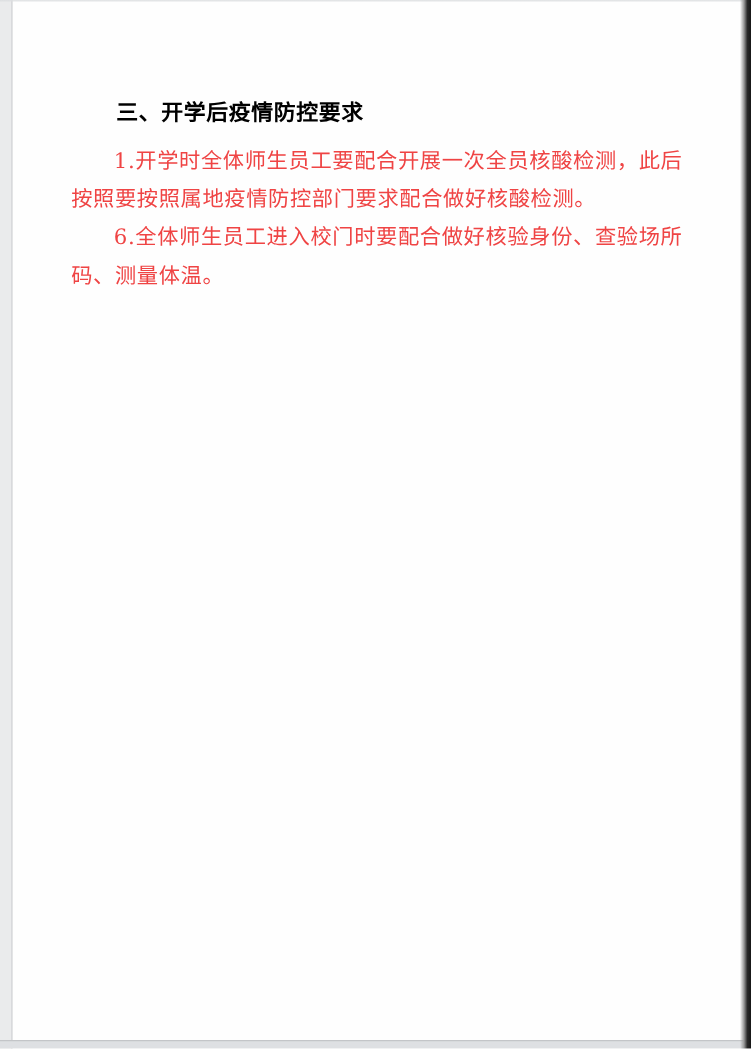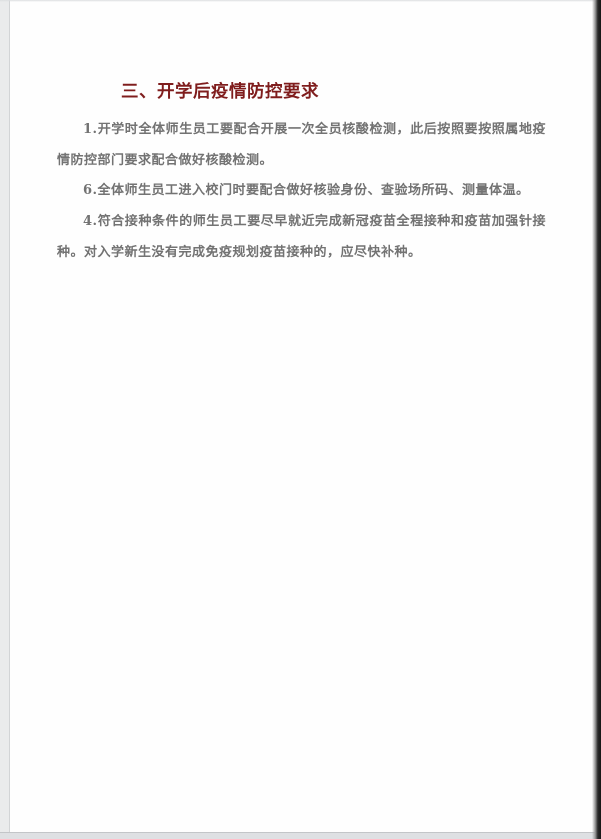--- a/index.html
+++ b/index.html
@@ -65,37 +65,36 @@
     background: linear-gradient(to right, rgba(255,255,255,0) 0%, #9a9a9a 35%, #2a2a2a 65%, #151515 100%);
   }
   .content {
     position: absolute;
     left: 47px;
     top: 76px;
     width: 489px;
     color: #1f1f1f;
   }
   .heading {
-    margin: 0 0 7px 64px;
+    margin: 0 0 7px 36px;
     font-family: "DejaVu Sans", "Liberation Sans", sans-serif;
     font-weight: bold;
     font-size: 17.5px;
     line-height: 31px;
-    color: #7f1d1d;
+    color: #000000;
     letter-spacing: 0.5px;
   }
   .para {
     margin: 0;
-    font-size: 13px;
+    font-size: 17px;
     line-height: 30.7px;
     text-align: justify;
     text-indent: 2em;
     letter-spacing: 0.5px;
-    color: #737373;
-    font-weight: bold;
+    color: #ef4444;
   }
   .pagenum {
     position: absolute;
     left: 479px;
     top: 804px;
     font-family: "DejaVu Serif", "Liberation Serif", serif;
     font-size: 20px;
     color: #111111;
     letter-spacing: 2px;
     white-space: nowrap;
@@ -110,21 +109,20 @@
   <div class="page">
 
     <div class="content">
       <h2 class="heading">三、开学后疫情防控要求</h2>
 
       <p class="para">1.开学时全体师生员工要配合开展一次全员核酸检测，此后按照要按照属地疫情防控部门要求配合做好核酸检测。</p>
 
       <p class="para">6.全体师生员工进入校门时要配合做好核验身份、查验场所码、测量体温。</p>
 
 
-      <p class="para">4.符合接种条件的师生员工要尽早就近完成新冠疫苗全程接种和疫苗加强针接种。对入学新生没有完成免疫规划疫苗接种的，应尽快补种。</p>
 
     </div>
 
     <div class="pagenum">- 13 -</div>
   </div>
 
   <div class="edge-left"></div>
   <div class="edge-top"></div>
   <div class="edge-bottom"></div>
   <div class="edge-right"></div>

